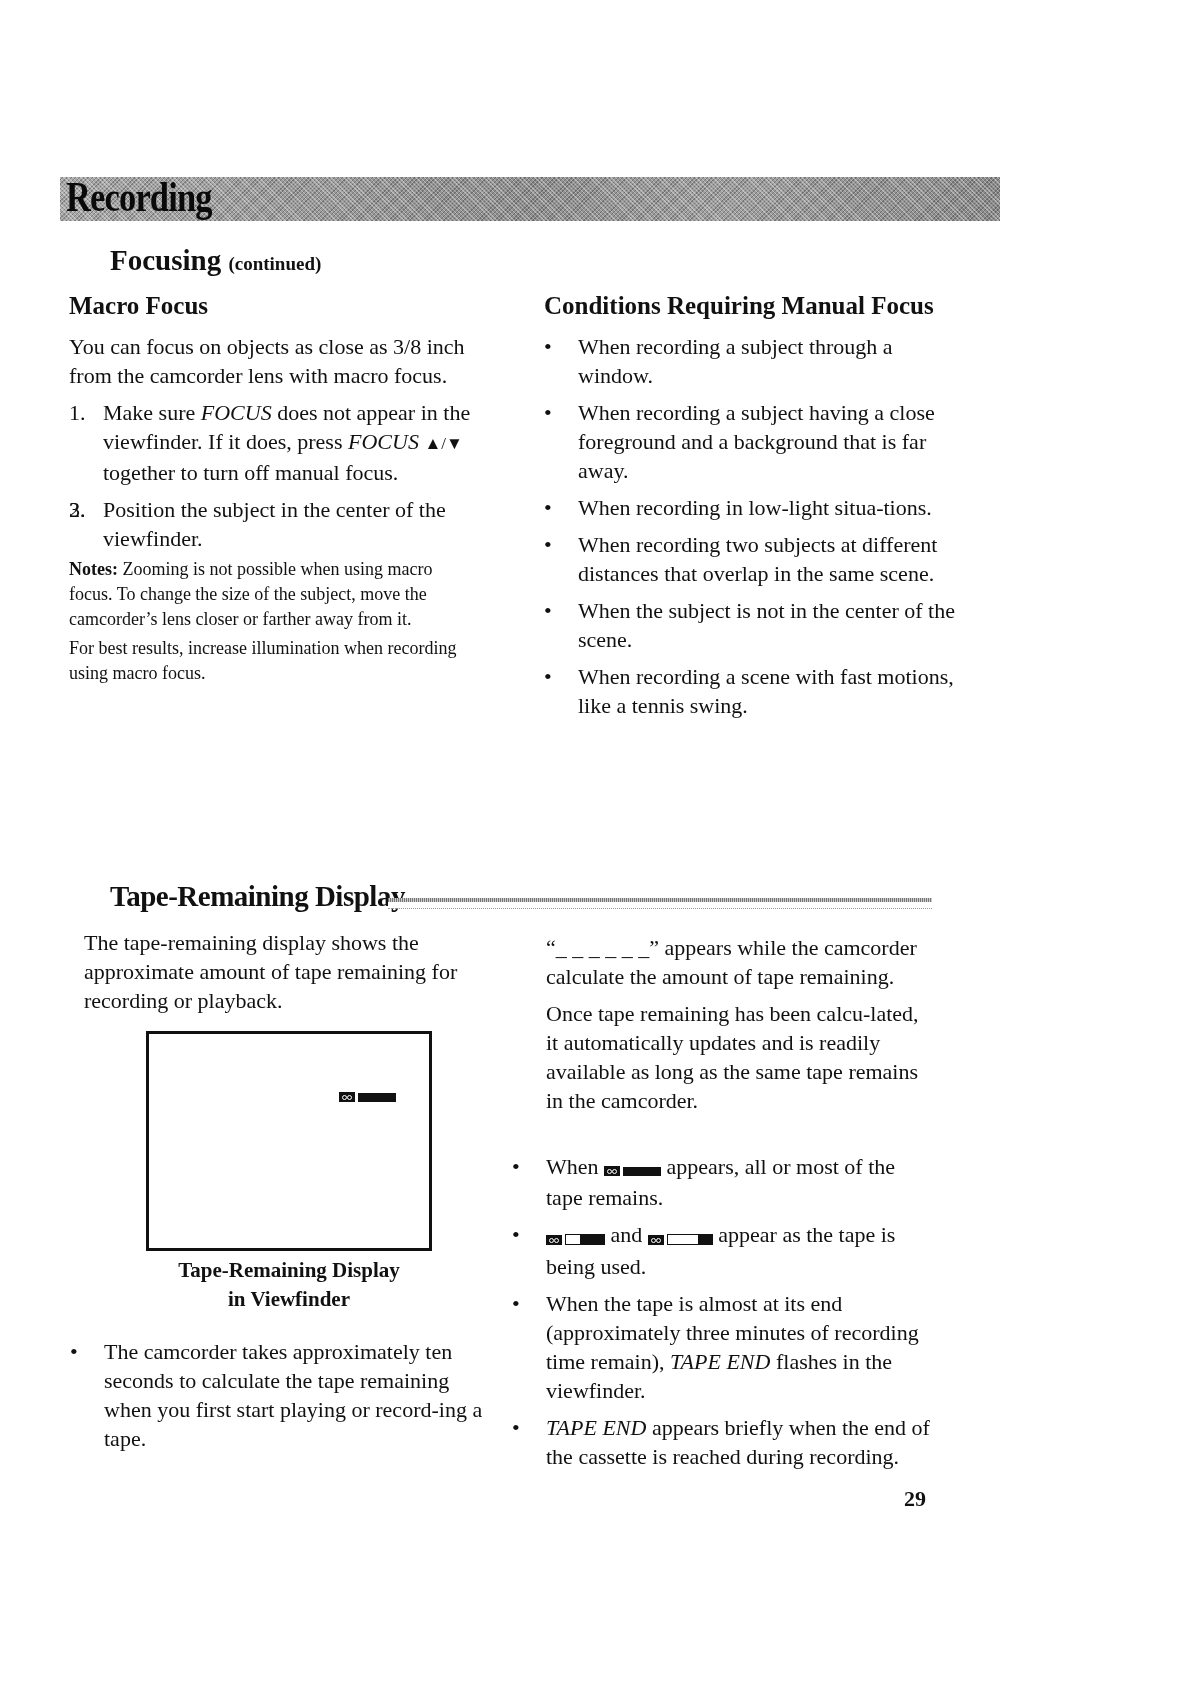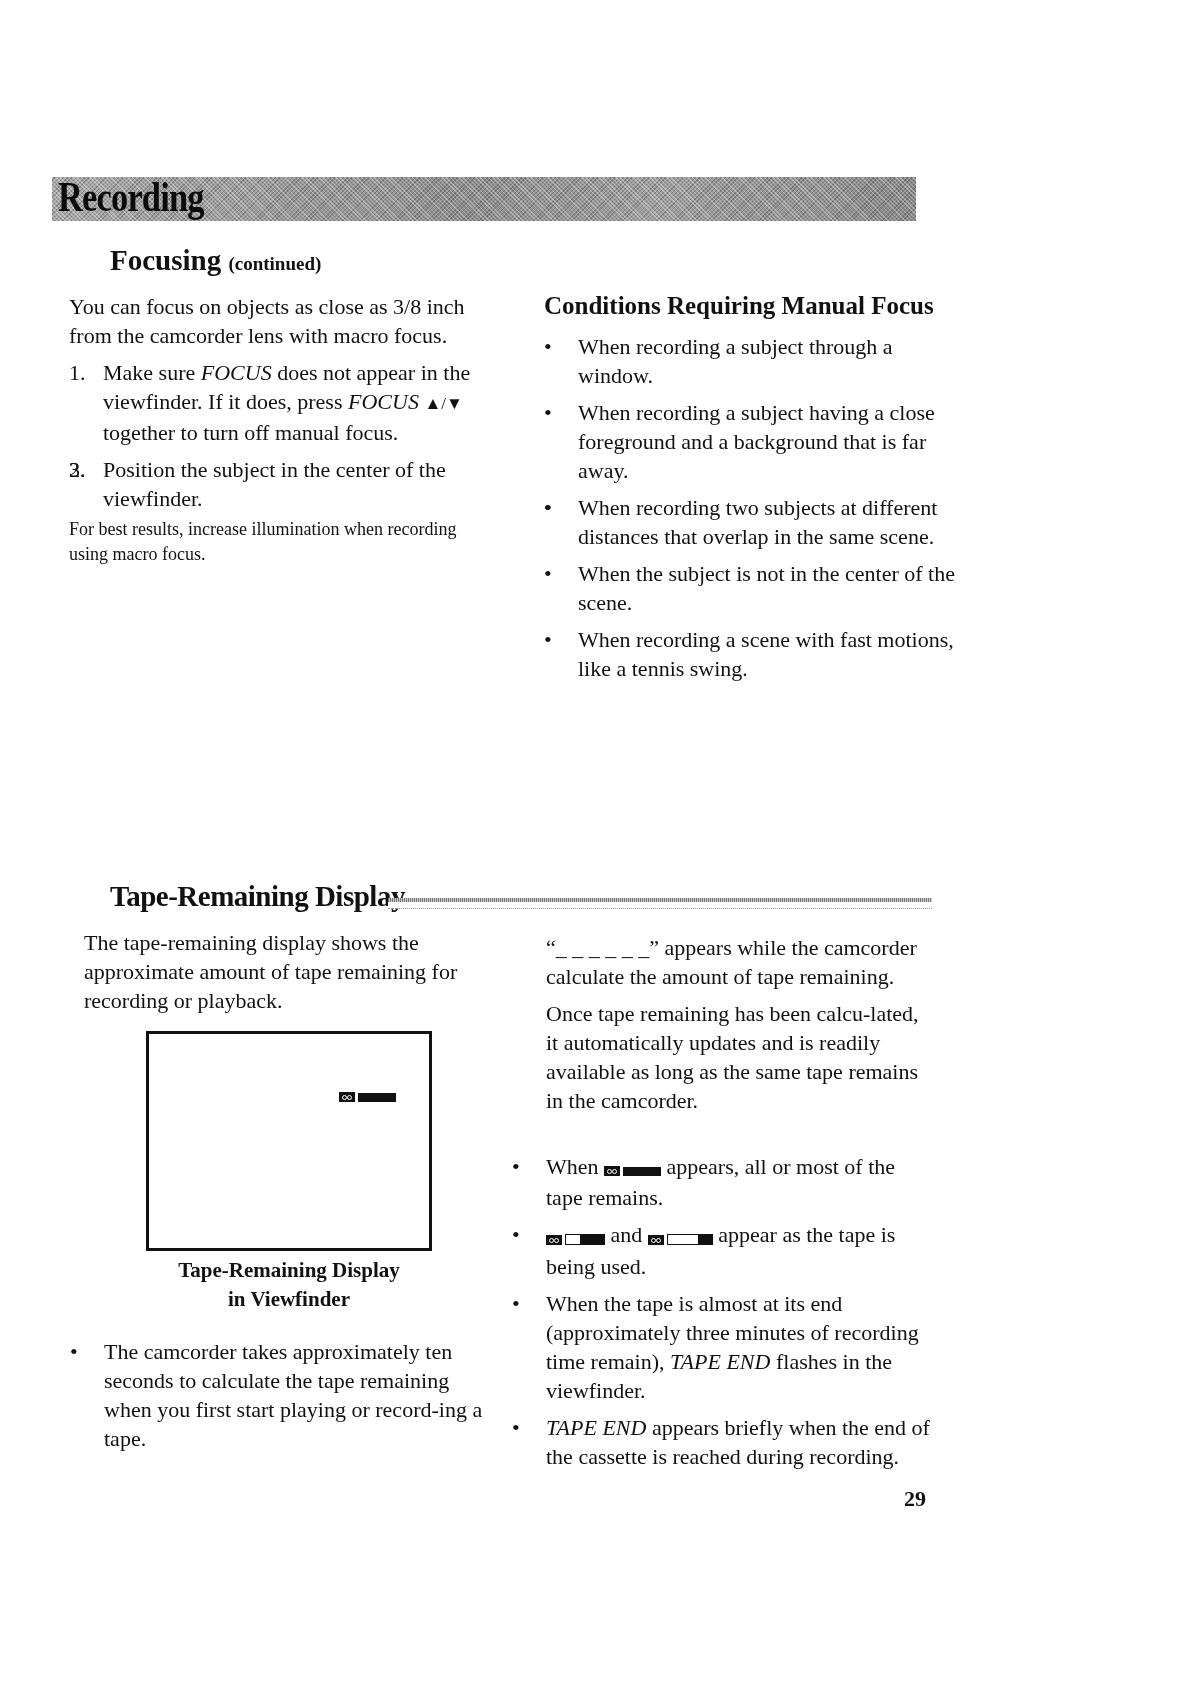--- a/index.html
+++ b/index.html
@@ -1,19 +1,19 @@
 <!DOCTYPE html>
 <html><head>
 <meta charset="utf-8">
 <style>
   html, body { margin:0; padding:0; background:#fff; }
   body { width:1190px; height:1682px; position:relative; overflow:hidden;
          font-family:"Liberation Serif","DejaVu Serif",serif; color:#111; }
   .abs { position:absolute; }
-  .banner { left:52px; top:177px; width:864px; height:44px;
+  .banner { left:60px; top:177px; width:940px; height:44px;
             background-color:#9a9a9a;
             background-image:
               repeating-linear-gradient(45deg, rgba(255,255,255,.35) 0 1px, transparent 1px 3px),
               repeating-linear-gradient(-45deg, rgba(0,0,0,.25) 0 1px, transparent 1px 3px),
               linear-gradient(90deg,#a8a8a8 0%,#8e8e8e 50%,#a0a0a0 70%,#8a8a8a 100%);
             }
   .banner-title { position:absolute; left:6px; top:-4px; font-size:42px; font-weight:bold;
                   letter-spacing:-1px; color:#0a0a0a; transform:scaleX(0.82); transform-origin:left center; }
   .h1 { font-size:29px; font-weight:bold;margin-left:40px; }
   .h1 small { font-size:19px; font-weight:bold; }
@@ -53,43 +53,48 @@
 <div class="abs banner">
   <span class="banner-title">Recording</span>
 </div>
 
 <div class="abs h1" style="left:70px; top:244px;">
   <span>Focusing</span>
   <small>(continued)</small>
 </div>
 
 <div class="abs" style="left:69px; top:292px; width:410px;">
+  <div class="h2" style="margin-bottom:12px;">Macro Focus</div>
   <p class="body para">You can focus on objects as close as 3/8 inch from the camcorder lens with macro focus.</p>
   <ol class="list ol body">
     <li>
       <span class="mark">1.</span>
       <span>Make sure </span><em>FOCUS</em><span> does not appear in the viewfinder.  If it does, press </span><em>FOCUS</em> <span style="font-size:17px;">▲/▼</span><span style="white-space:pre-wrap;">  together to turn off manual focus.</span>
     </li>
     <li>
       <span class="mark">2.</span>
     </li>
     <li style="margin-bottom:4px;">
       <span class="mark">3.</span>
       <span>Position the subject in the center of the viewfinder.</span>
     </li>
   </ol>
+  <p class="note para" style="margin-bottom:4px;">
+    <b>Notes:</b>
+    <span>Zooming is not possible when using macro focus.  To change the size of the subject, move the camcorder’s lens closer or farther away from it.</span>
+  </p>
   <p class="note para">For best results, increase illumination when recording using macro focus.</p>
 </div>
 
 <div class="abs" style="left:512px; top:292px; width:420px;margin-left:32px;">
   <div class="h2" style="margin-bottom:12px;">Conditions Requiring Manual Focus</div>
   <ul class="list body">
     <li><span class="mark">•</span><span>When recording a subject through a window.</span></li>
     <li><span class="mark">•</span><span>When recording a subject having a close foreground and a background that is far away.</span></li>
-    <li><span class="mark">•</span></li>
+    <li><span class="mark">•</span><span>When recording in low-light situa-tions.</span></li>
     <li><span class="mark">•</span><span>When recording two subjects at different distances that overlap in the same scene.</span></li>
     <li><span class="mark">•</span><span>When the subject is not in the center of the scene.</span></li>
     <li><span class="mark">•</span><span>When recording a scene with fast motions, like a tennis swing.</span></li>
   </ul>
 </div>
 
 <div class="abs h1" style="left:70px; top:880px; letter-spacing:-0.5px;">Tape-Remaining Display</div>
 <div class="abs sec-rule"></div>
 
 <div class="abs body" style="left:84px; top:928px; width:420px;">The tape-remaining display shows the approximate amount of tape remaining for recording or playback.</div>

